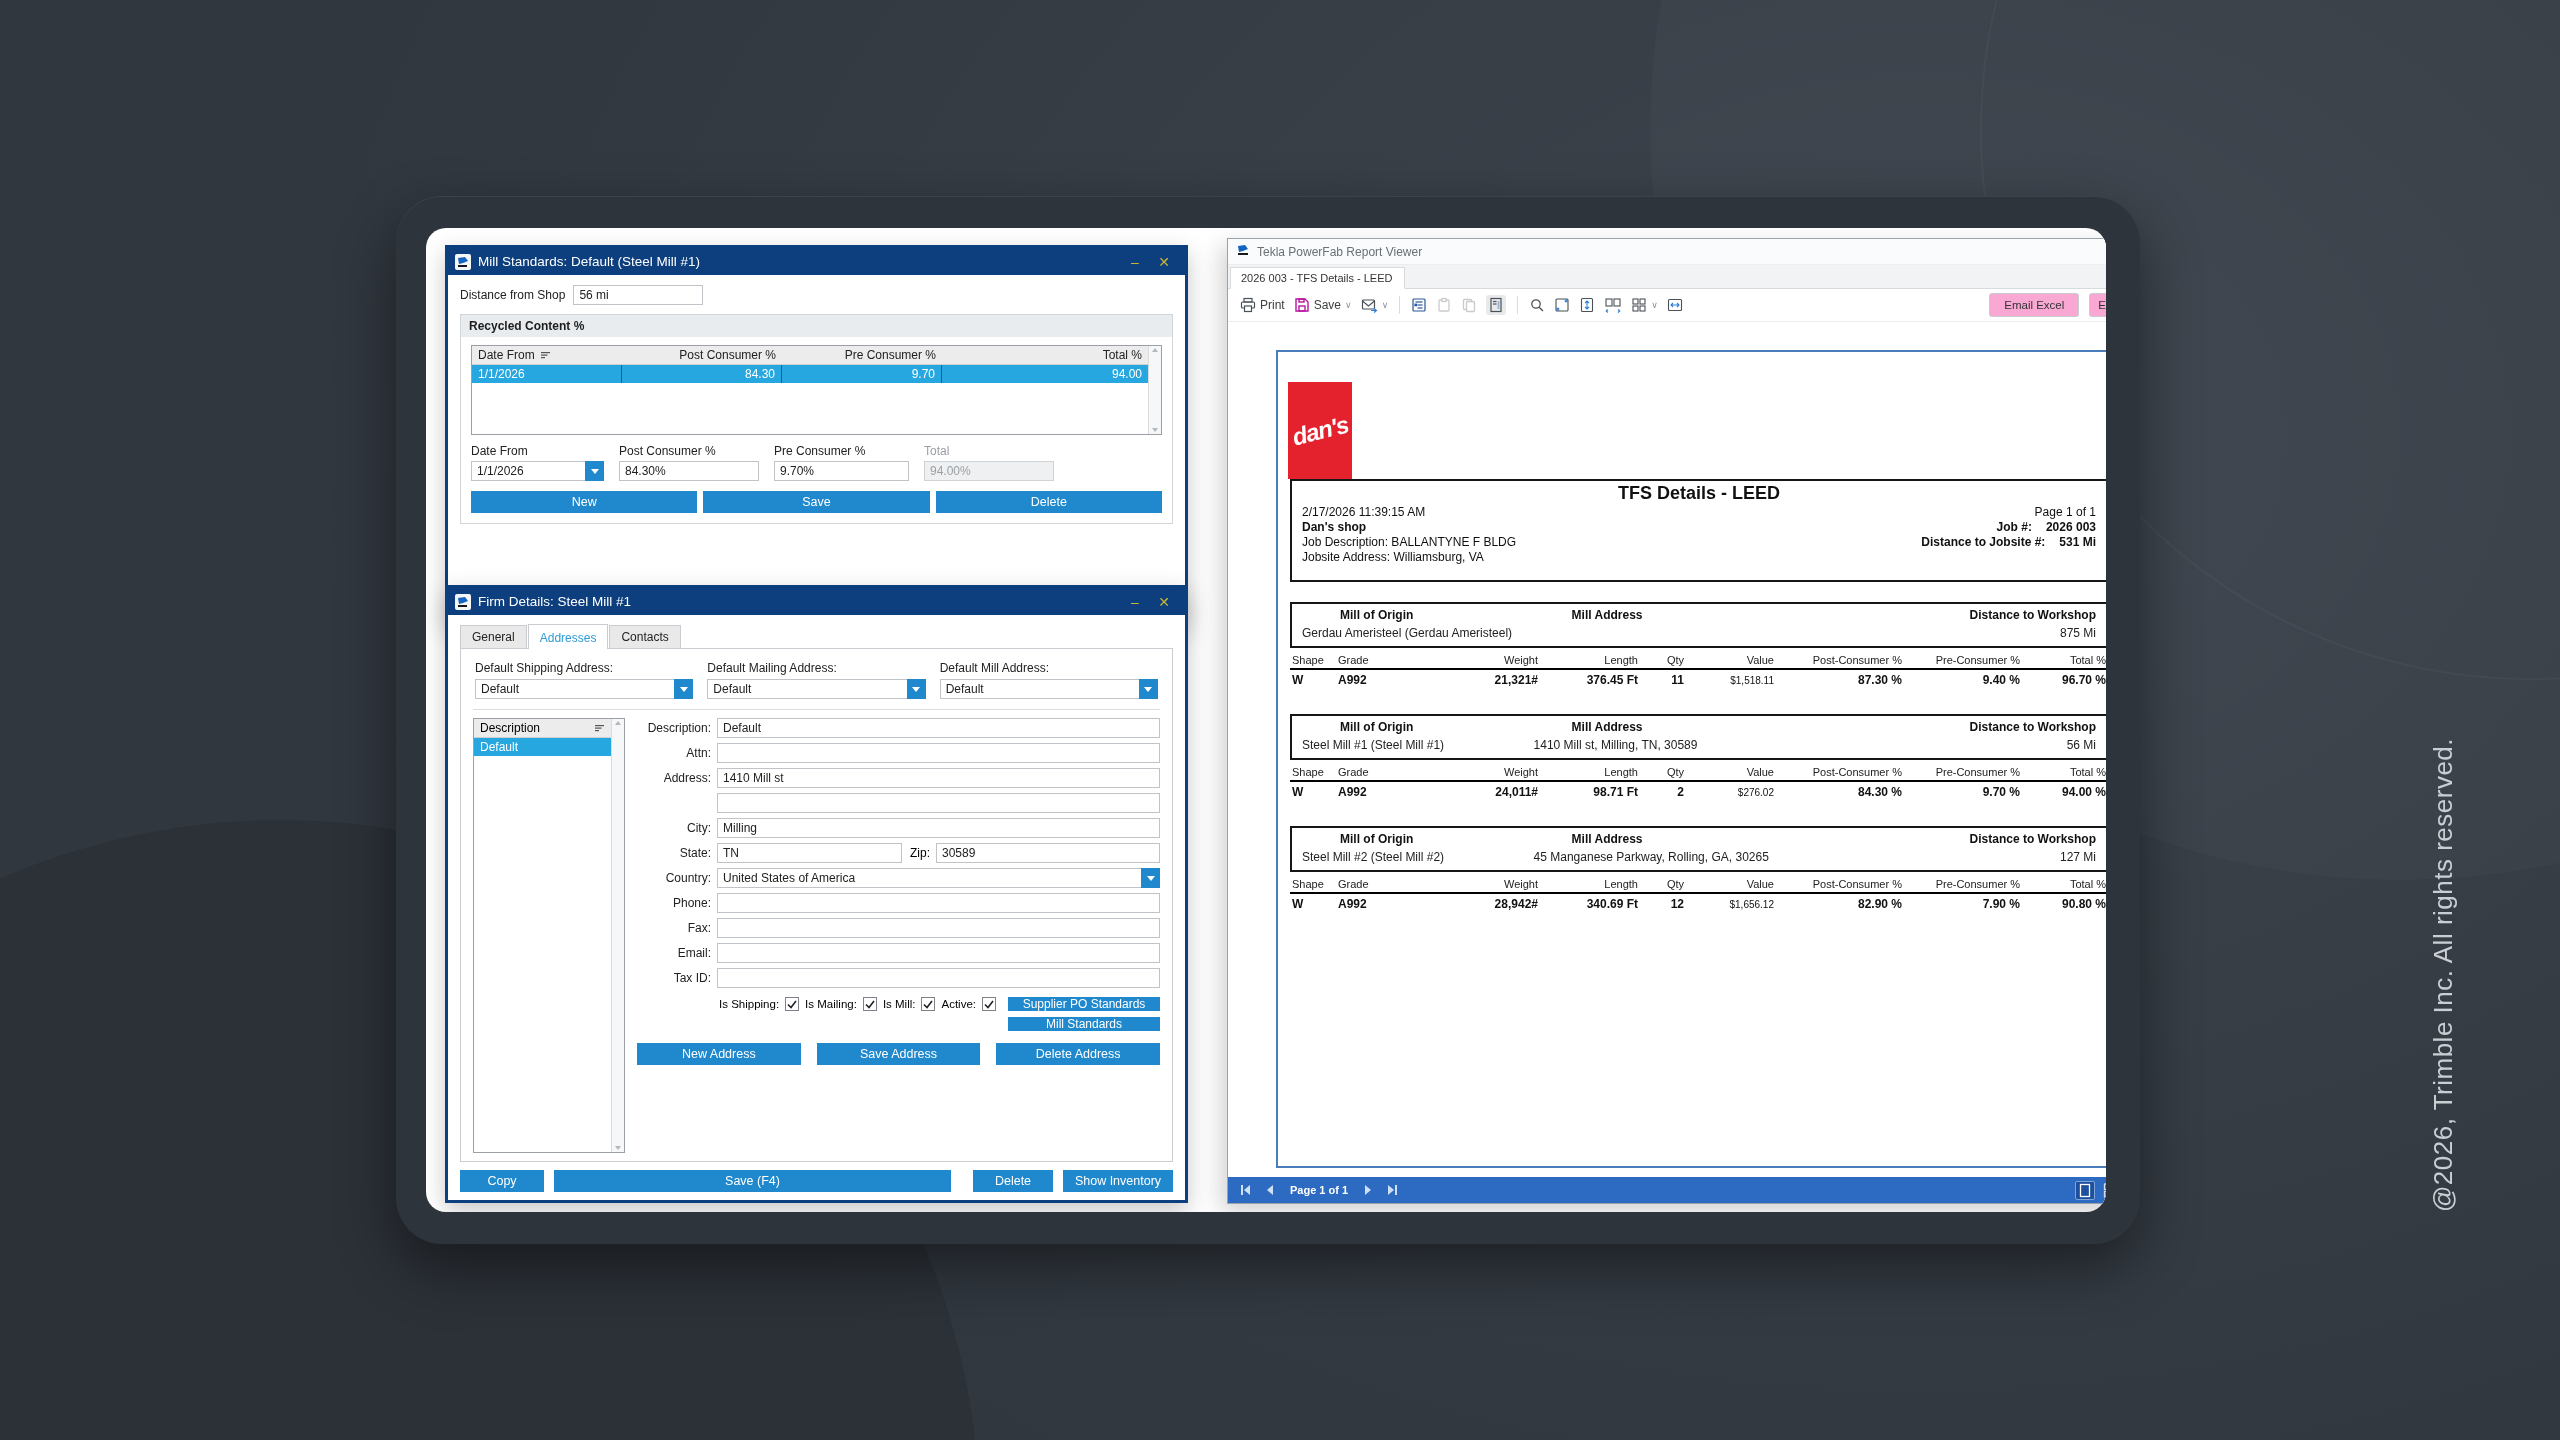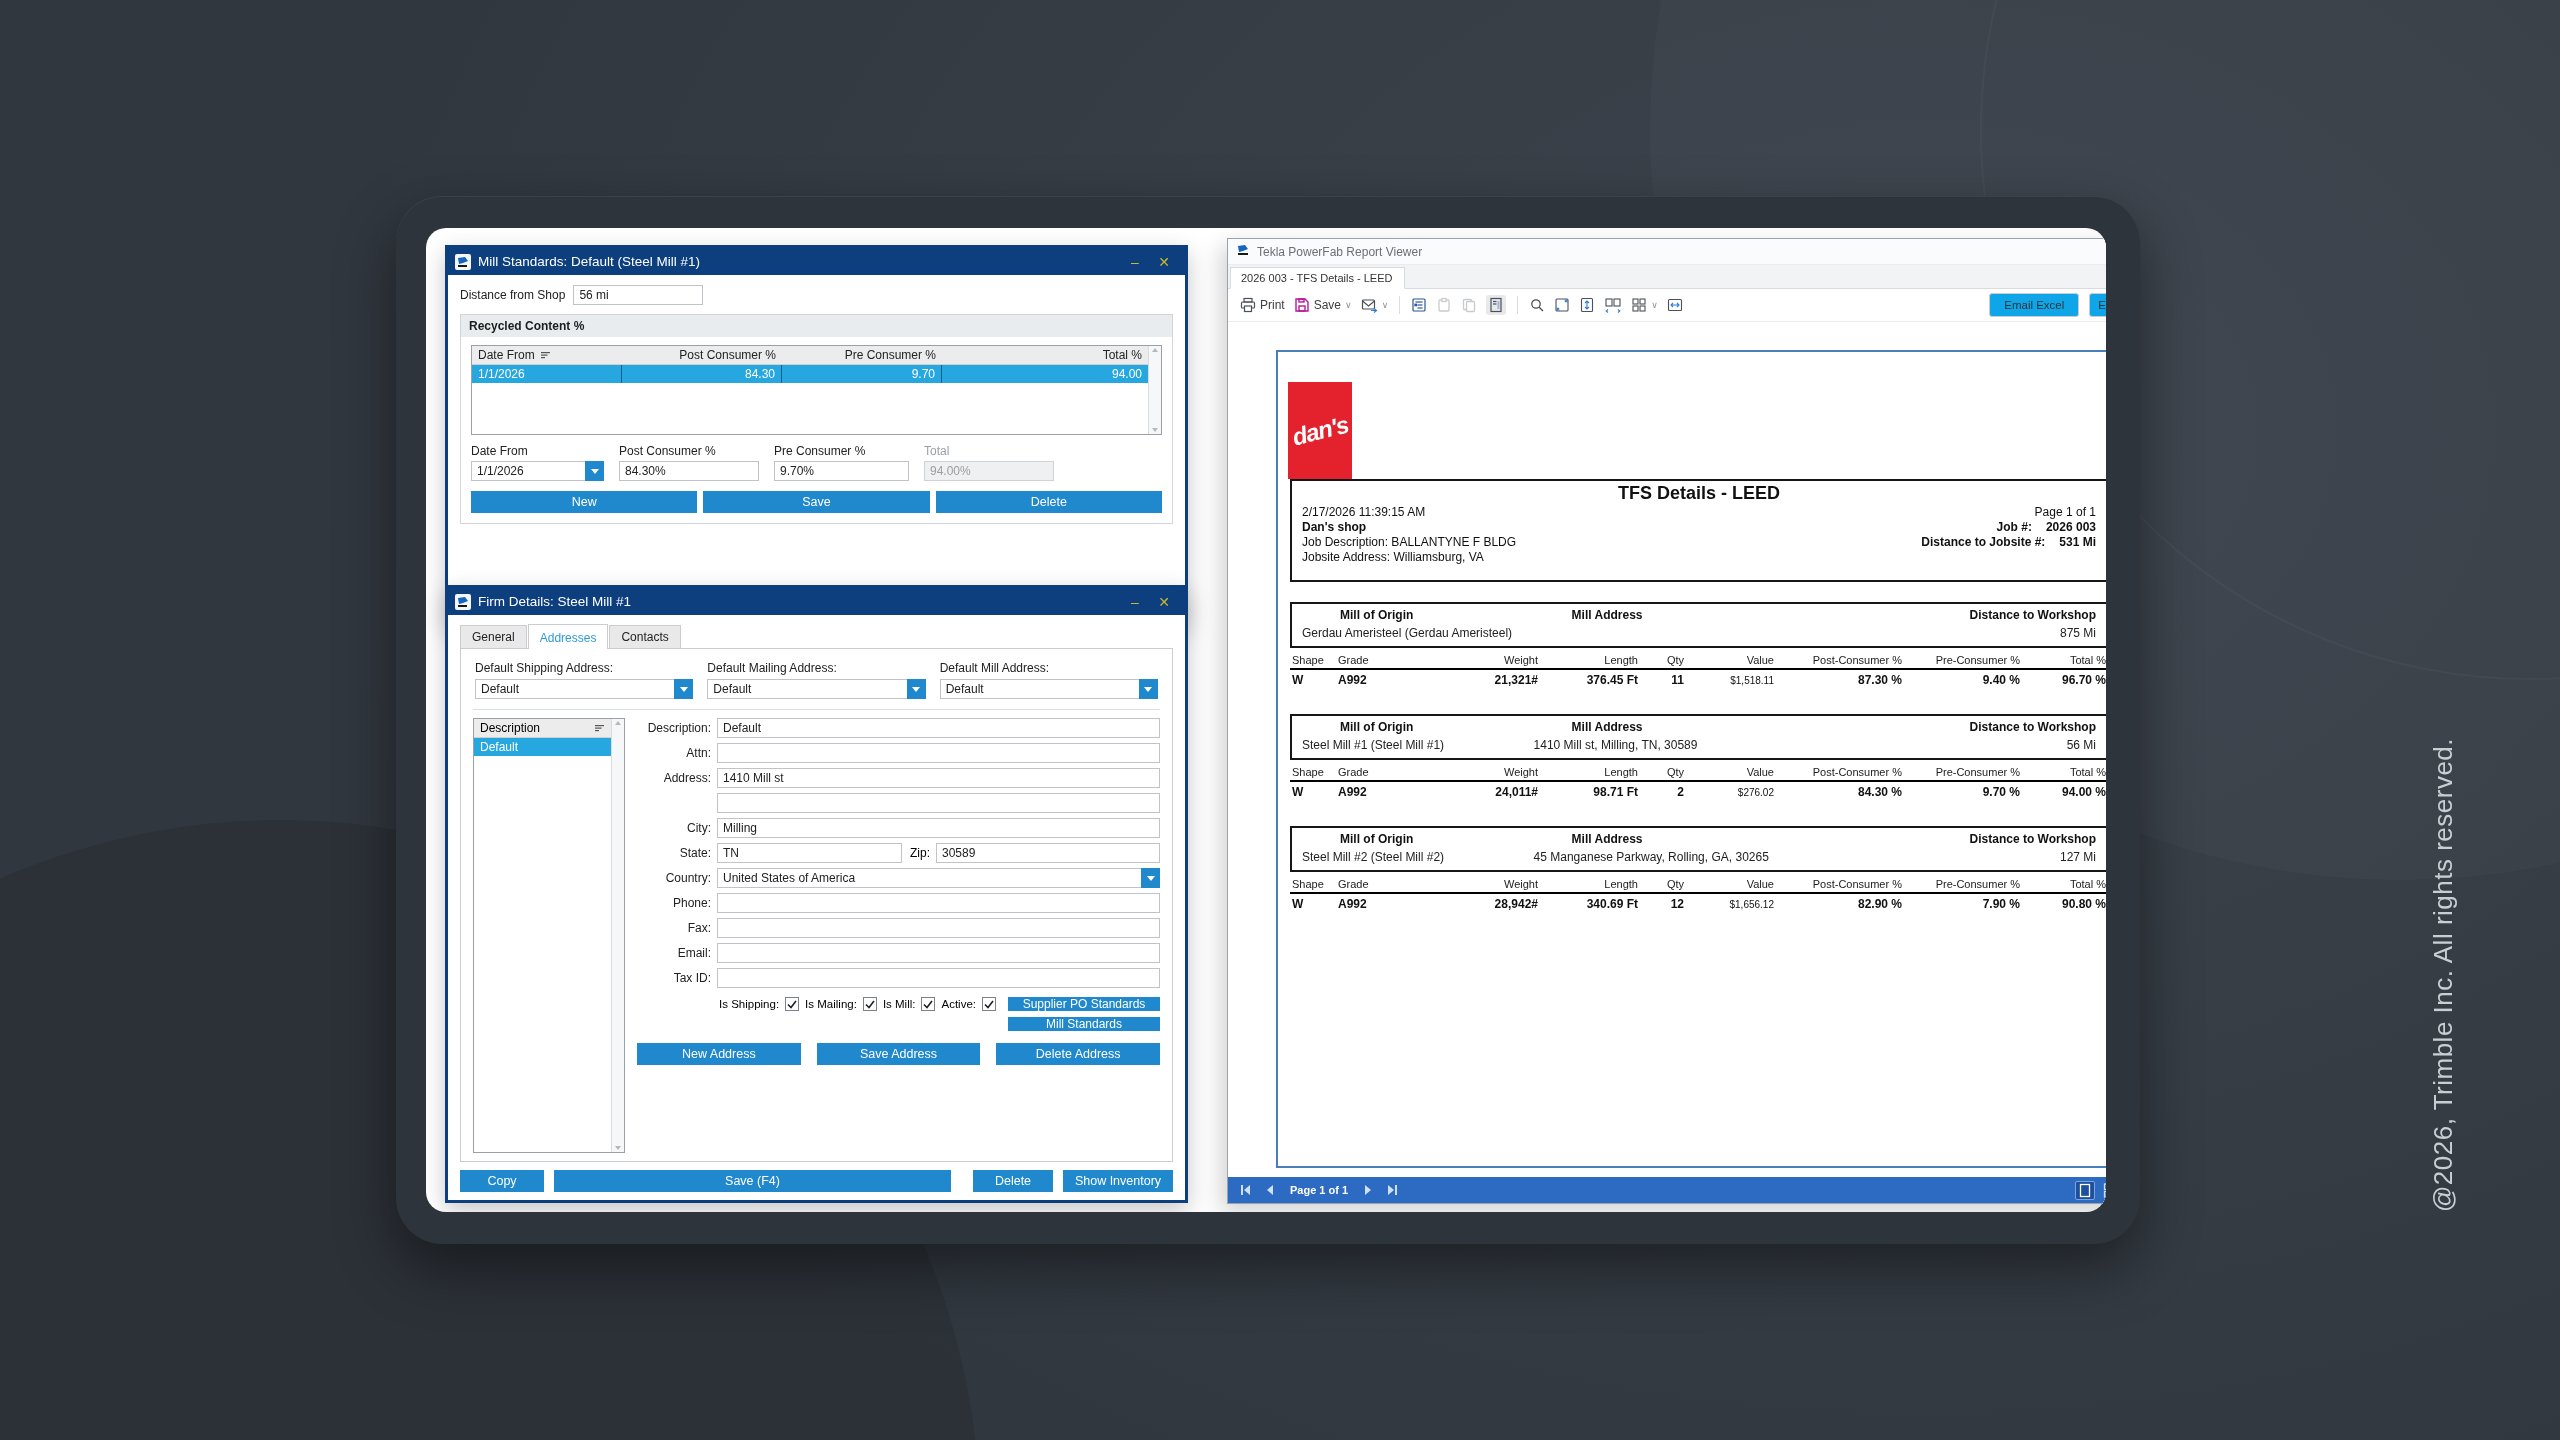--- a/index.html
+++ b/index.html
@@ -108,21 +108,21 @@
               display:flex; align-items:center; gap:7px; padding:0 8px; font-size:12px; color:#697077; }
   .rv-tabs { height:24px; flex:0 0 24px; background:#f2f3f5; border-bottom:1px solid #d8dbde; display:flex; align-items:flex-end; padding:0 0 0 2px; }
   .rv-tab { background:#fff; border:1px solid #d8dbde; border-bottom:1px solid #fff; font-size:11px; color:#333;
             padding:4px 12px 4px 10px; margin-bottom:-1px; }
   .rv-toolbar { height:33px; flex:0 0 33px; display:flex; align-items:center; gap:9px; padding:0 12px; border-bottom:1px solid #ebedef; }
   .ticon { display:flex; align-items:center; gap:4px; font-size:12px; color:#3c4043; }
   .tsep { width:1px; height:18px; background:#dadde0; margin:0 2px; }
   .chev { font-size:9px; color:#8a9097; }
   .toggled { background:#e7e9eb; border-radius:3px; padding:2px; }
   .rv-right { margin-left:auto; display:flex; gap:10px; }
-  .wbtn { background:#0ea5e9; border:1px solid #c8cccf; border-radius:3px; font-size:11.5px; color:#333;
+  .wbtn { background:#f9a8d4; border:1px solid #c8cccf; border-radius:3px; font-size:11.5px; color:#333;
           height:24px; padding:0 14px; display:flex; align-items:center; white-space:nowrap; }
   .rv-scroll { flex:1; position:relative; background:#fff; overflow:hidden; }
   .rv-page { position:absolute; left:48px; top:28px; width:844px; height:818px; border:2px solid #4a7ebb; background:#fff; }
   .logo { position:absolute; left:10px; top:30px; width:64px; height:97px; background:#e4222e;
           display:flex; align-items:center; justify-content:center; overflow:hidden; }
   .logo span { color:#fff; font-weight:bold; font-style:italic; font-size:24px; transform:rotate(-14deg); letter-spacing:-1px; }
   .rh-box { position:absolute; left:12px; right:10px; top:127px; height:103px; border:2px solid #161616; padding:2px 10px 0; }
   .rh-title { text-align:center; font-size:18px; font-weight:bold; color:#111; }
   .rh-row { display:flex; justify-content:space-between; font-size:12px; color:#111; margin-top:1px; }
   .rh-right { display:flex; gap:14px; }

